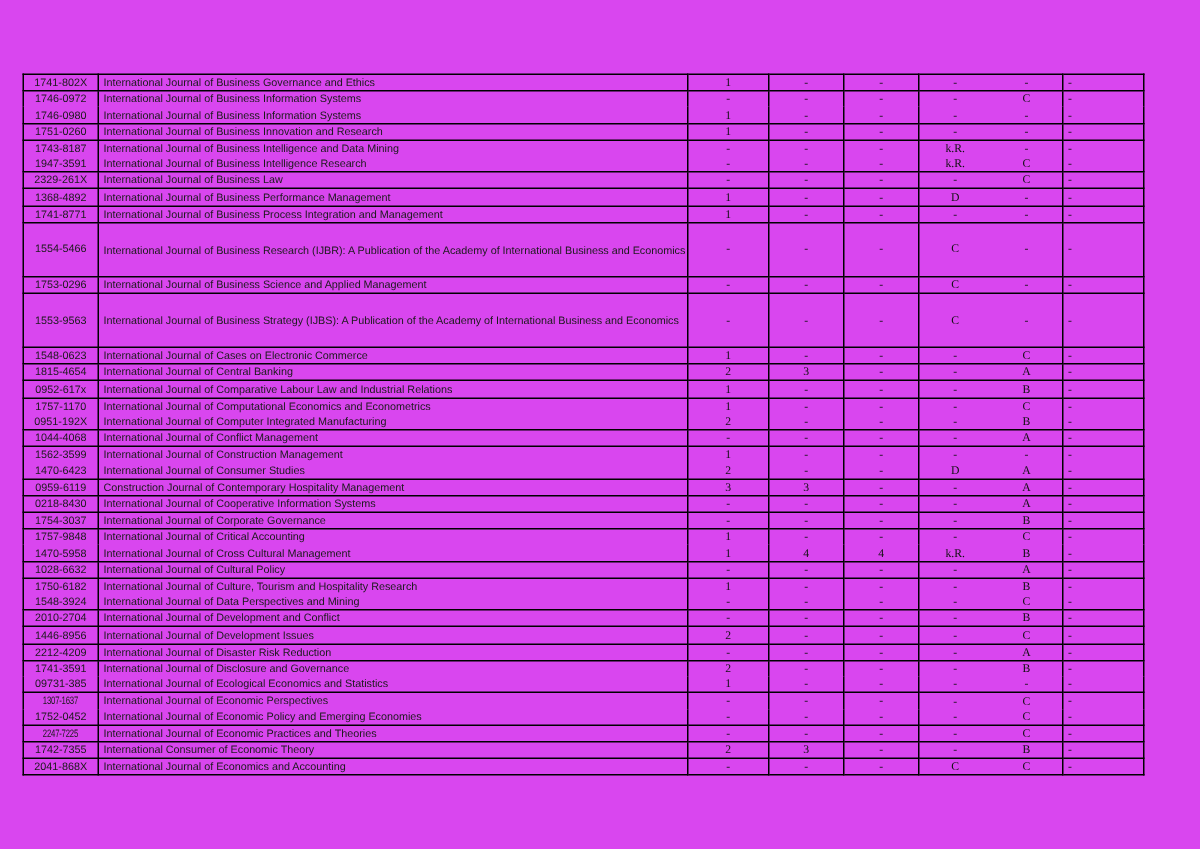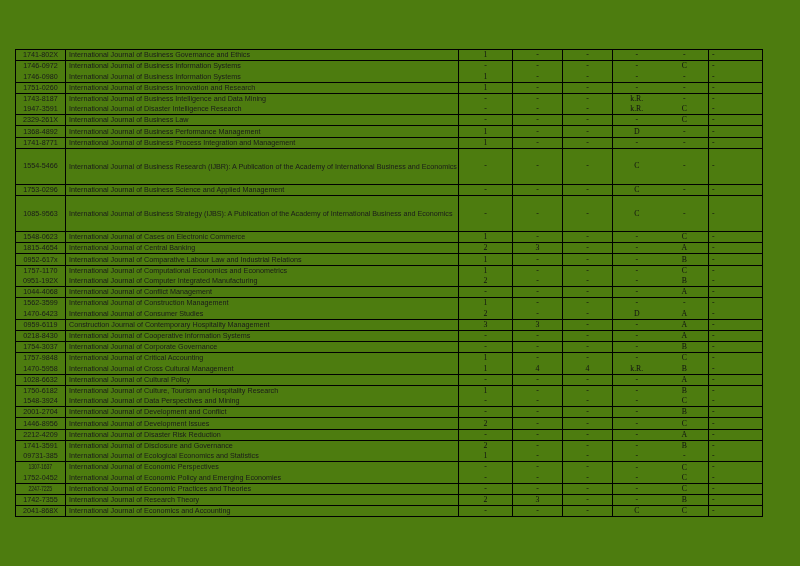--- a/index.html
+++ b/index.html
@@ -1,18 +1,18 @@
 <!DOCTYPE html>
 <html><head>
 <meta charset="utf-8">
 <style>
   * { margin:0; padding:0; box-sizing:border-box; }
   html,body { width:800px; height:566px; background:#ffffff; }
   body { font-family:"Liberation Sans", sans-serif; }
-  .page { position:relative; width:800px; height:566px; background:#4d7c0f; overflow:hidden; }
+  .page { position:relative; width:800px; height:566px; background:#d946ef; overflow:hidden; }
   table.journal {
     position:absolute; left:15px; top:49px; width:747px;
     border-collapse:collapse; table-layout:fixed;
   }
   td {
     border:1px solid #000;
     height:10.4px; padding:0;
     font-size:7.2px; line-height:10px; color:#1a1a1a;
     vertical-align:middle; overflow:hidden; white-space:nowrap;
   }
@@ -86,21 +86,21 @@
           <td class="issn-cell"><span class="issn-text">1743-8187</span></td>
           <td class="name-cell">International Journal of Business Intelligence and Data Mining</td>
           <td class="value-cell">-</td>
           <td class="value-cell">-</td>
           <td class="value-cell">-</td>
           <td class="merged-cell"><span class="sub">k.R.</span><span class="sub">-</span></td>
           <td class="last-cell">-</td>
         </tr>
         <tr>
           <td class="issn-cell"><span class="issn-text">1947-3591</span></td>
-          <td class="name-cell">International Journal of Disaster Intelligence Research</td>
+          <td class="name-cell">International Journal of Business Intelligence Research</td>
           <td class="value-cell">-</td>
           <td class="value-cell">-</td>
           <td class="value-cell">-</td>
           <td class="merged-cell"><span class="sub">k.R.</span><span class="sub">C</span></td>
           <td class="last-cell">-</td>
         </tr>
         <tr>
           <td class="issn-cell"><span class="issn-text">2329-261X</span></td>
           <td class="name-cell">International Journal of Business Law</td>
           <td class="value-cell">-</td>
@@ -139,21 +139,21 @@
         <tr>
           <td class="issn-cell"><span class="issn-text">1753-0296</span></td>
           <td class="name-cell">International Journal of Business Science and Applied Management</td>
           <td class="value-cell">-</td>
           <td class="value-cell">-</td>
           <td class="value-cell">-</td>
           <td class="merged-cell"><span class="sub">C</span><span class="sub">-</span></td>
           <td class="last-cell">-</td>
         </tr>
         <tr class="tall">
-          <td class="issn-cell"><span class="issn-text">1085-9563</span></td>
+          <td class="issn-cell"><span class="issn-text">1553-9563</span></td>
           <td class="name-cell">International Journal of Business Strategy (IJBS): A Publication of the Academy of International Business and Economics</td>
           <td class="value-cell">-</td>
           <td class="value-cell">-</td>
           <td class="value-cell">-</td>
           <td class="merged-cell"><span class="sub">C</span><span class="sub">-</span></td>
           <td class="last-cell">-</td>
         </tr>
         <tr>
           <td class="issn-cell"><span class="issn-text">1548-0623</span></td>
           <td class="name-cell">International Journal of Cases on Electronic Commerce</td>
@@ -292,21 +292,21 @@
         <tr>
           <td class="issn-cell"><span class="issn-text">1548-3924</span></td>
           <td class="name-cell">International Journal of Data Perspectives and Mining</td>
           <td class="value-cell">-</td>
           <td class="value-cell">-</td>
           <td class="value-cell">-</td>
           <td class="merged-cell"><span class="sub">-</span><span class="sub">C</span></td>
           <td class="last-cell">-</td>
         </tr>
         <tr>
-          <td class="issn-cell"><span class="issn-text">2001-2704</span></td>
+          <td class="issn-cell"><span class="issn-text">2010-2704</span></td>
           <td class="name-cell">International Journal of Development and Conflict</td>
           <td class="value-cell">-</td>
           <td class="value-cell">-</td>
           <td class="value-cell">-</td>
           <td class="merged-cell"><span class="sub">-</span><span class="sub">B</span></td>
           <td class="last-cell">-</td>
         </tr>
         <tr>
           <td class="issn-cell"><span class="issn-text">1446-8956</span></td>
           <td class="name-cell">International Journal of Development Issues</td>
@@ -365,21 +365,21 @@
           <td class="issn-cell narrow"><span class="issn-text">2247-7225</span></td>
           <td class="name-cell">International Journal of Economic Practices and Theories</td>
           <td class="value-cell">-</td>
           <td class="value-cell">-</td>
           <td class="value-cell">-</td>
           <td class="merged-cell"><span class="sub">-</span><span class="sub">C</span></td>
           <td class="last-cell">-</td>
         </tr>
         <tr>
           <td class="issn-cell"><span class="issn-text">1742-7355</span></td>
-          <td class="name-cell">International Journal of Research Theory</td>
+          <td class="name-cell">International Consumer of Economic Theory</td>
           <td class="value-cell">2</td>
           <td class="value-cell">3</td>
           <td class="value-cell">-</td>
           <td class="merged-cell"><span class="sub">-</span><span class="sub">B</span></td>
           <td class="last-cell">-</td>
         </tr>
         <tr>
           <td class="issn-cell"><span class="issn-text">2041-868X</span></td>
           <td class="name-cell">International Journal of Economics and Accounting</td>
           <td class="value-cell">-</td>

